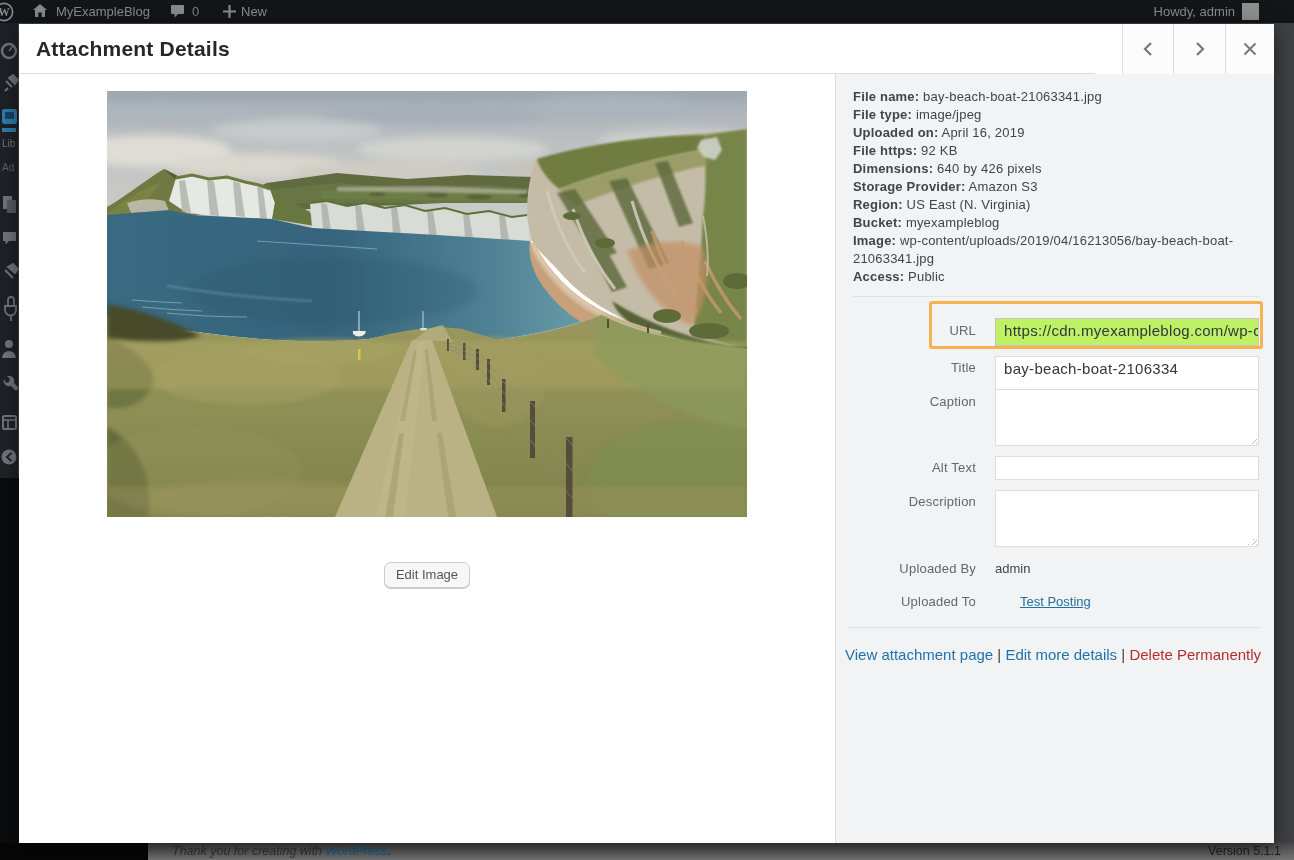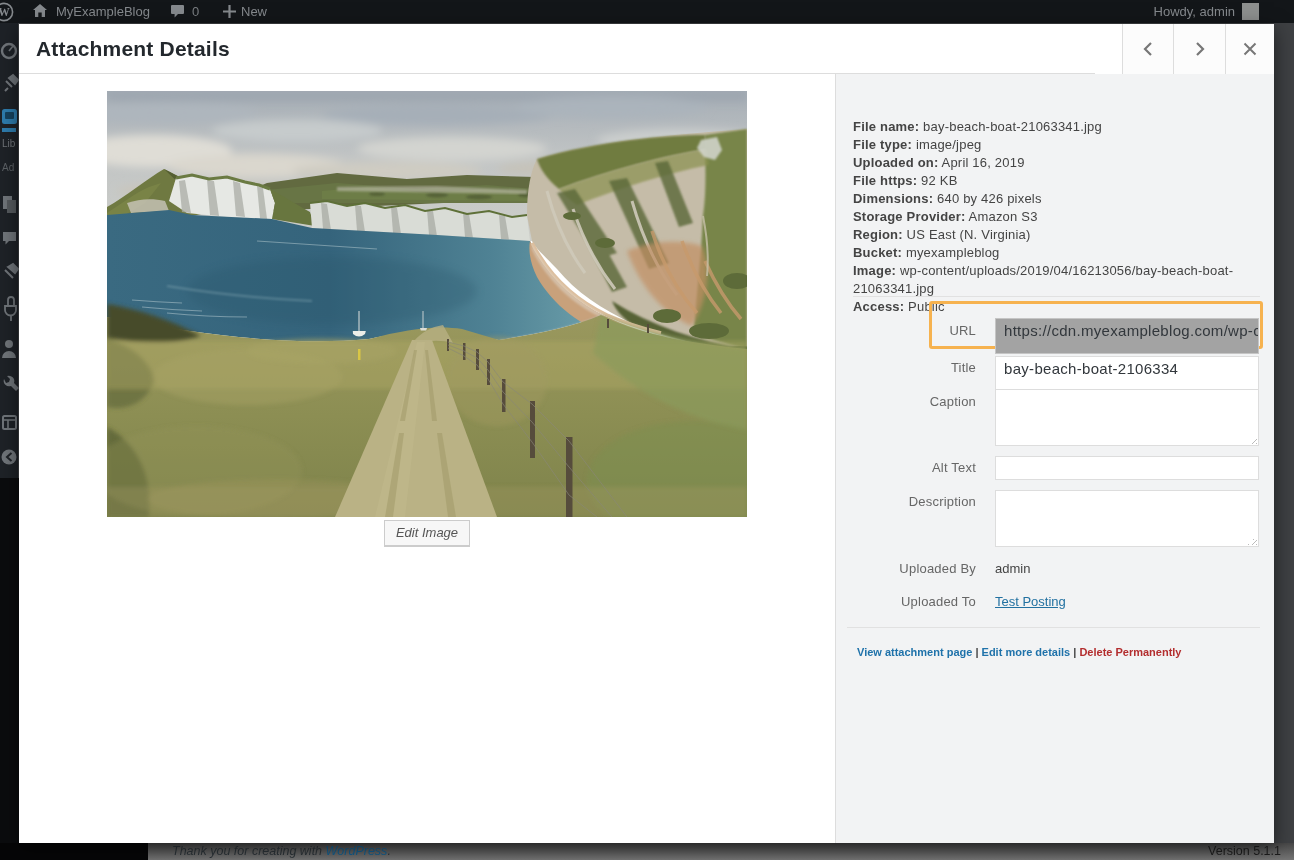--- a/index.html
+++ b/index.html
@@ -16,33 +16,33 @@
 #version { position:absolute; right:13px; top:844px; font-size:12.5px; color:#1d1d1d; }
 #modal { position:absolute; left:19px; top:24px; width:1255px; height:819px; background:#fff; box-shadow:0 5px 18px rgba(0,0,0,.55); }
 #mhead { position:absolute; left:0; top:0; width:1076px; height:50px; background:#fff; border-bottom:1px solid #ddd;text-align:center; }
 #mtitle { position:absolute; left:17px; top:0; line-height:50px; font-size:21px; font-weight:bold; color:#23282d; letter-spacing:.2px; }
 .hbtn { position:absolute; top:0; height:50px; border-left:1px solid #ddd; background:#fcfcfc; }
 #btnprev { left:1103px; width:51px; }
 #btnnext { left:1154px; width:52px; }
 #btnclose { left:1206px; width:49px; }
 .hbtn svg { position:absolute; left:50%; top:50%; transform:translate(-50%,-50%); }
 #photo { position:absolute; left:88px; top:67px; width:640px; height:426px; }
-#editbtn { position:absolute; left:365px; top:496px; width:86px; height:26px; background:#f7f7f7; border:1px solid #ccc; border-radius:0; font-size:13px; color:#555; text-align:center; line-height:24px; box-shadow:0 1px 0 #ccc;font-style:italic; }
+#editbtn { position:absolute; left:365px; top:538px; width:86px; height:26px; background:#f7f7f7; border:1px solid #ccc; border-radius:7px; font-size:13px; color:#555; text-align:center; line-height:24px; box-shadow:0 1px 0 #ccc; }
 #panel { position:absolute; left:816px; top:50px; width:439px; height:769px; background:#f2f3f4; border-left:1px solid #ddd; font-size:13px; color:#444; }
-#meta { position:absolute; left:17px; top:14px; width:412px; line-height:18px; letter-spacing:.2px;margin-top:30px; }
+#meta { position:absolute; left:17px; top:14px; width:412px; line-height:18px; letter-spacing:.2px; }
 #meta b { font-weight:bold; }
 .hr1 { position:absolute; left:17px; top:222px; width:407px; border-top:1px solid #e1e1e1; }
 .hr2 { position:absolute; left:11px; top:553px; width:413px; border-top:1px solid #e1e1e1; }
 #urlbox { position:absolute; left:93px; top:227px; width:334px; height:48px; border:3px solid #f6b24f; border-radius:3px; }
 .flabel { position:absolute; left:0; width:140px; text-align:right; color:#666; font-size:13px; letter-spacing:.2px; }
 .finput { position:absolute; left:159px; width:264px; background:#fff; border:1px solid #ddd; font-size:15px; letter-spacing:.3px; color:#32373c; padding:0 8px; line-height:23px; white-space:nowrap; overflow:hidden; }
 .grip { position:absolute; right:1px; bottom:1px; width:9px; height:9px; background:linear-gradient(135deg,transparent 0 50%,#bbb 50% 55%,transparent 55% 70%,#bbb 70% 75%,transparent 75% 90%,#bbb 90% 95%,transparent 95%); }
 #uplby,#uplto { position:absolute; left:159px; font-size:13px; color:#444; }
-#uplto a { color:#2271a1; text-decoration:underline; }
-#blinks { position:absolute; left:21px; top:572px; font-size:11px;font-weight:bold; }
+#uplto a { color:#2271a1; text-decoration:underline;margin-left:25px; }
+#blinks { position:absolute; left:9px; top:572px; font-size:15px; }
 #blinks a { color:#1f72aa; text-decoration:none; }
 #blinks .del { color:#b32d2e; }
 #blinks .sep { color:#444; }
 </style>
 </head>
 <body>
 <div id="topbar">
   <svg class="it" style="left:-7px;top:1px" width="22" height="22" viewBox="0 0 22 22">
       <circle cx="11" cy="11" r="8.6" fill="none" stroke="#85898d" stroke-width="1.6"></circle>
       <text x="11" y="15.2" font-family="Liberation Serif" font-size="11.5" font-weight="bold" fill="#85898d" text-anchor="middle">W</text>
@@ -302,21 +302,21 @@
       <b>Dimensions:</b> 640 by 426 pixels<br>
       <b>Storage Provider:</b> Amazon S3<br>
       <b>Region:</b> US East (N. Virginia)<br>
       <b>Bucket:</b> myexampleblog<br>
       <b>Image:</b> wp-content/uploads/2019/04/16213056/bay-beach-boat-21063341.jpg<br>
       <b>Access:</b> Public
     </div>
     <div class="hr1"></div>
     <div id="urlbox"></div>
     <div class="flabel" style="top:249px">URL</div>
-    <div class="finput" style="top:244px;height:36px;background:#a3a3a3;border-color:#c5c5c5">https://cdn.myexampleblog.com/wp-c</div>
+    <div class="finput" style="top:244px;height:28px;background:#bef264;border-color:#c5c5c5">https://cdn.myexampleblog.com/wp-c</div>
     <div class="flabel" style="top:286px">Title</div>
     <div class="finput" style="top:282px;height:39px">bay-beach-boat-2106334</div>
     <div class="flabel" style="top:320px">Caption</div>
     <div class="finput" style="top:315px;height:57px">
         <div class="grip"></div>
       </div>
     <div class="flabel" style="top:386px">Alt Text</div>
     <div class="finput" style="top:382px;height:24px"></div>
     <div class="flabel" style="top:420px">Description</div>
     <div class="finput" style="top:416px;height:57px">

